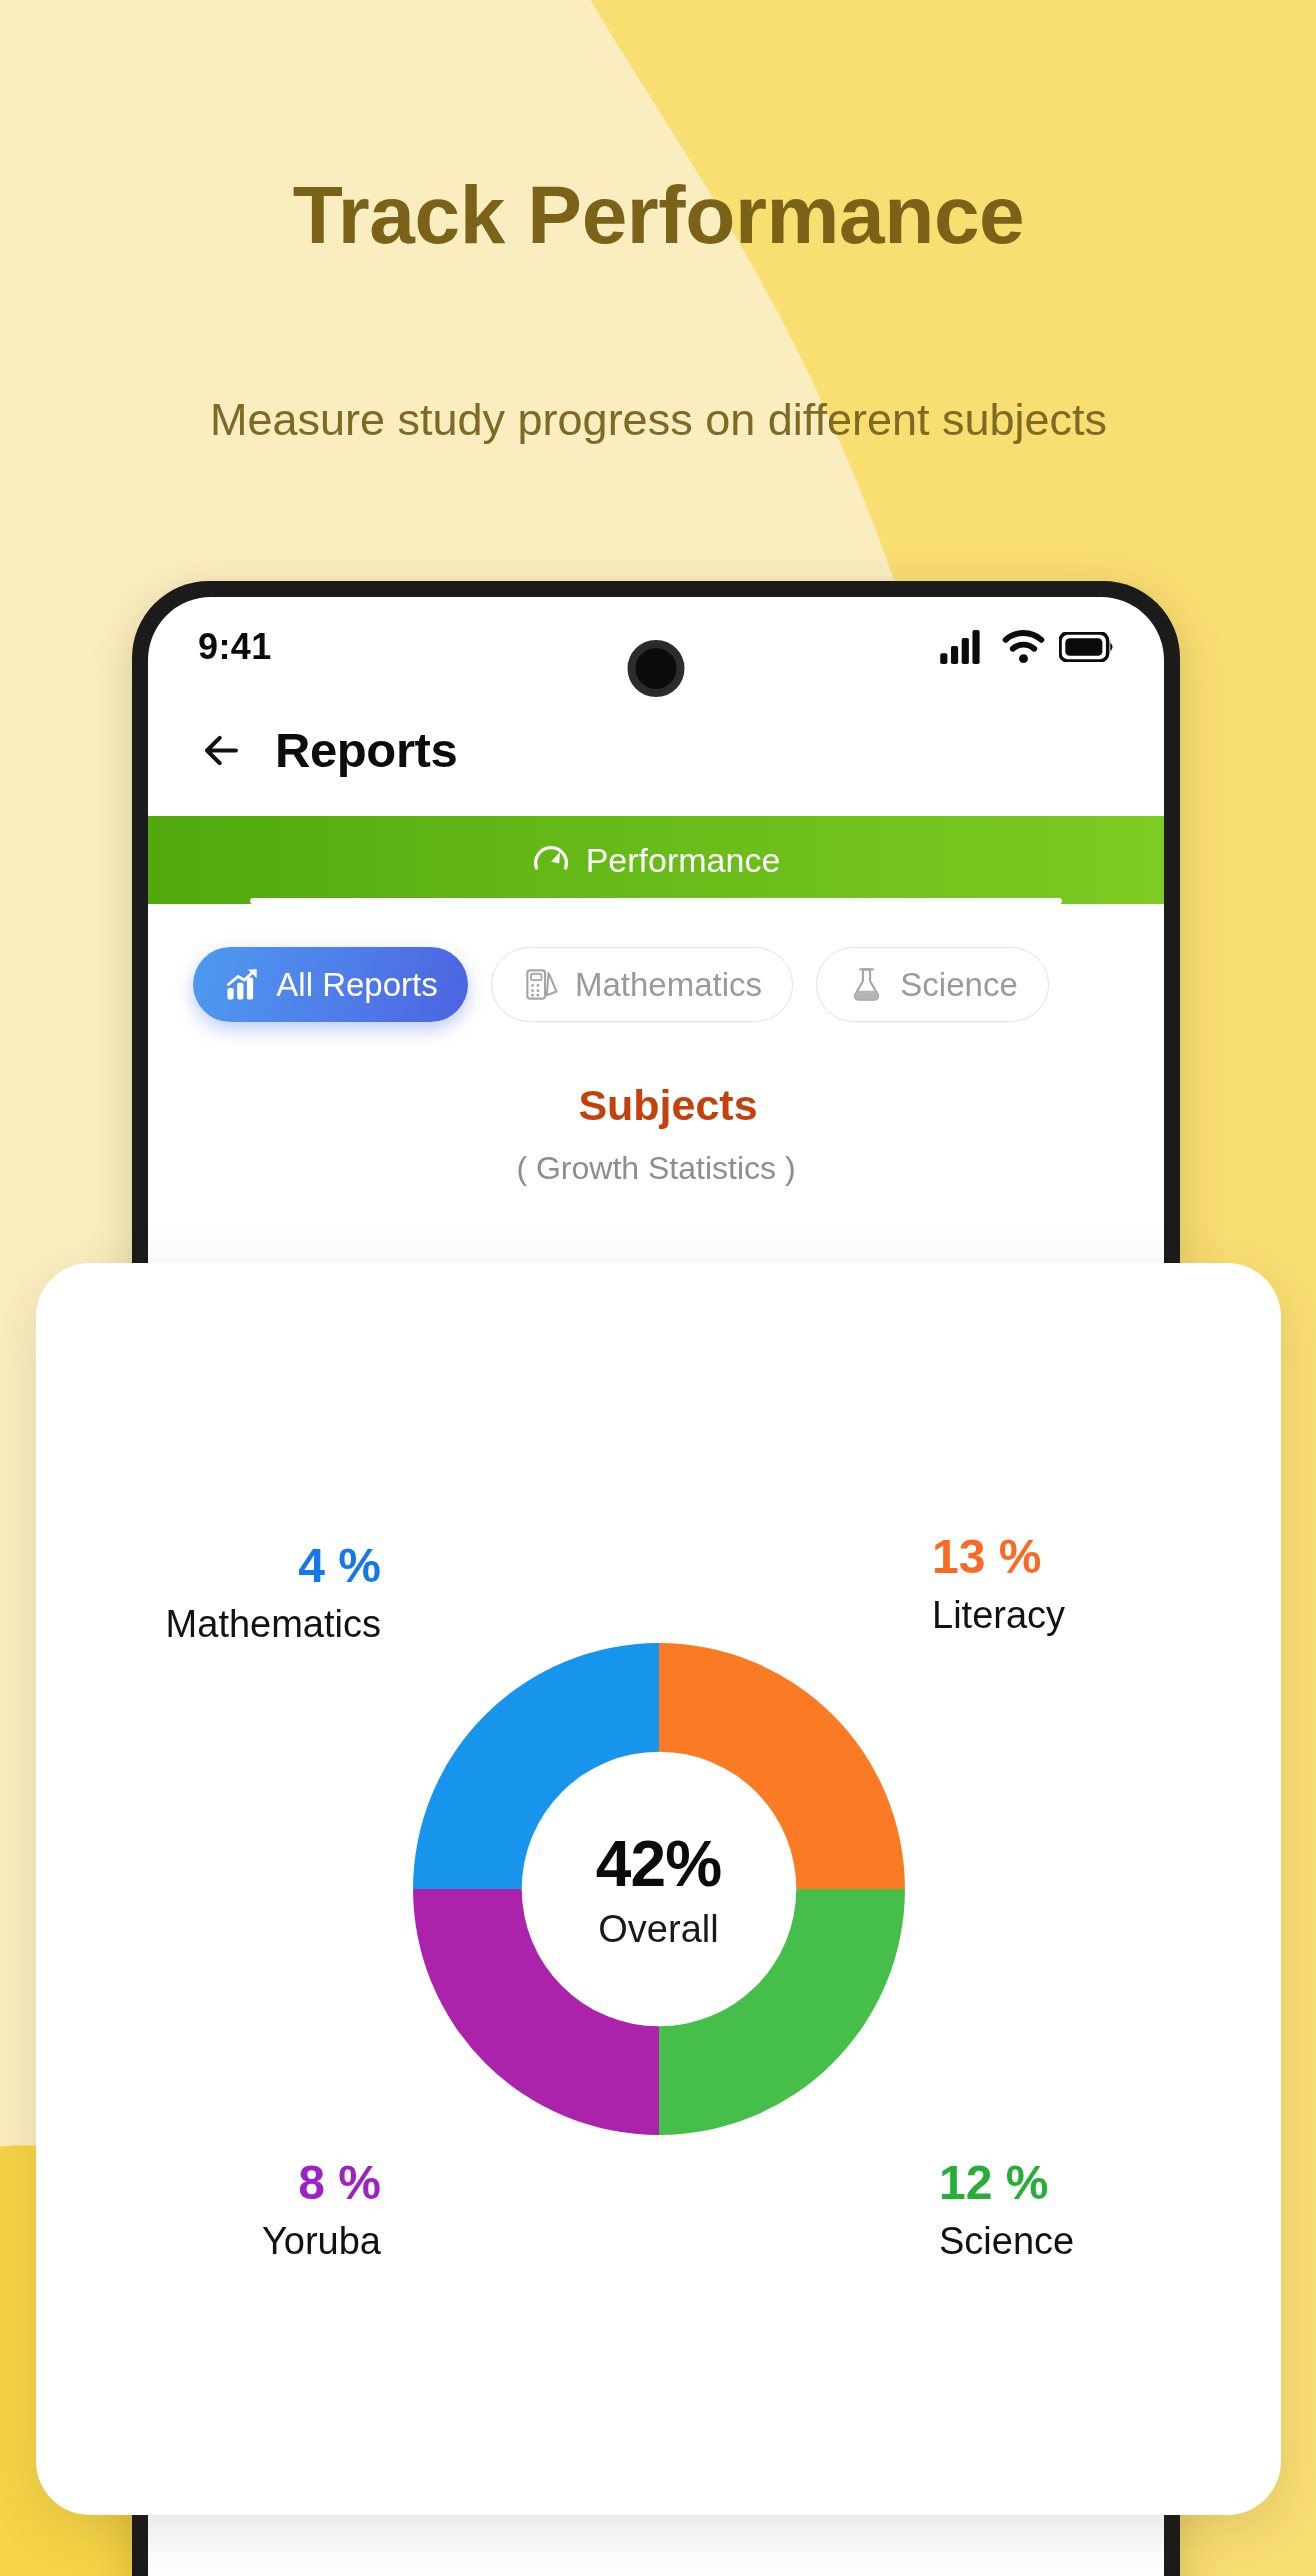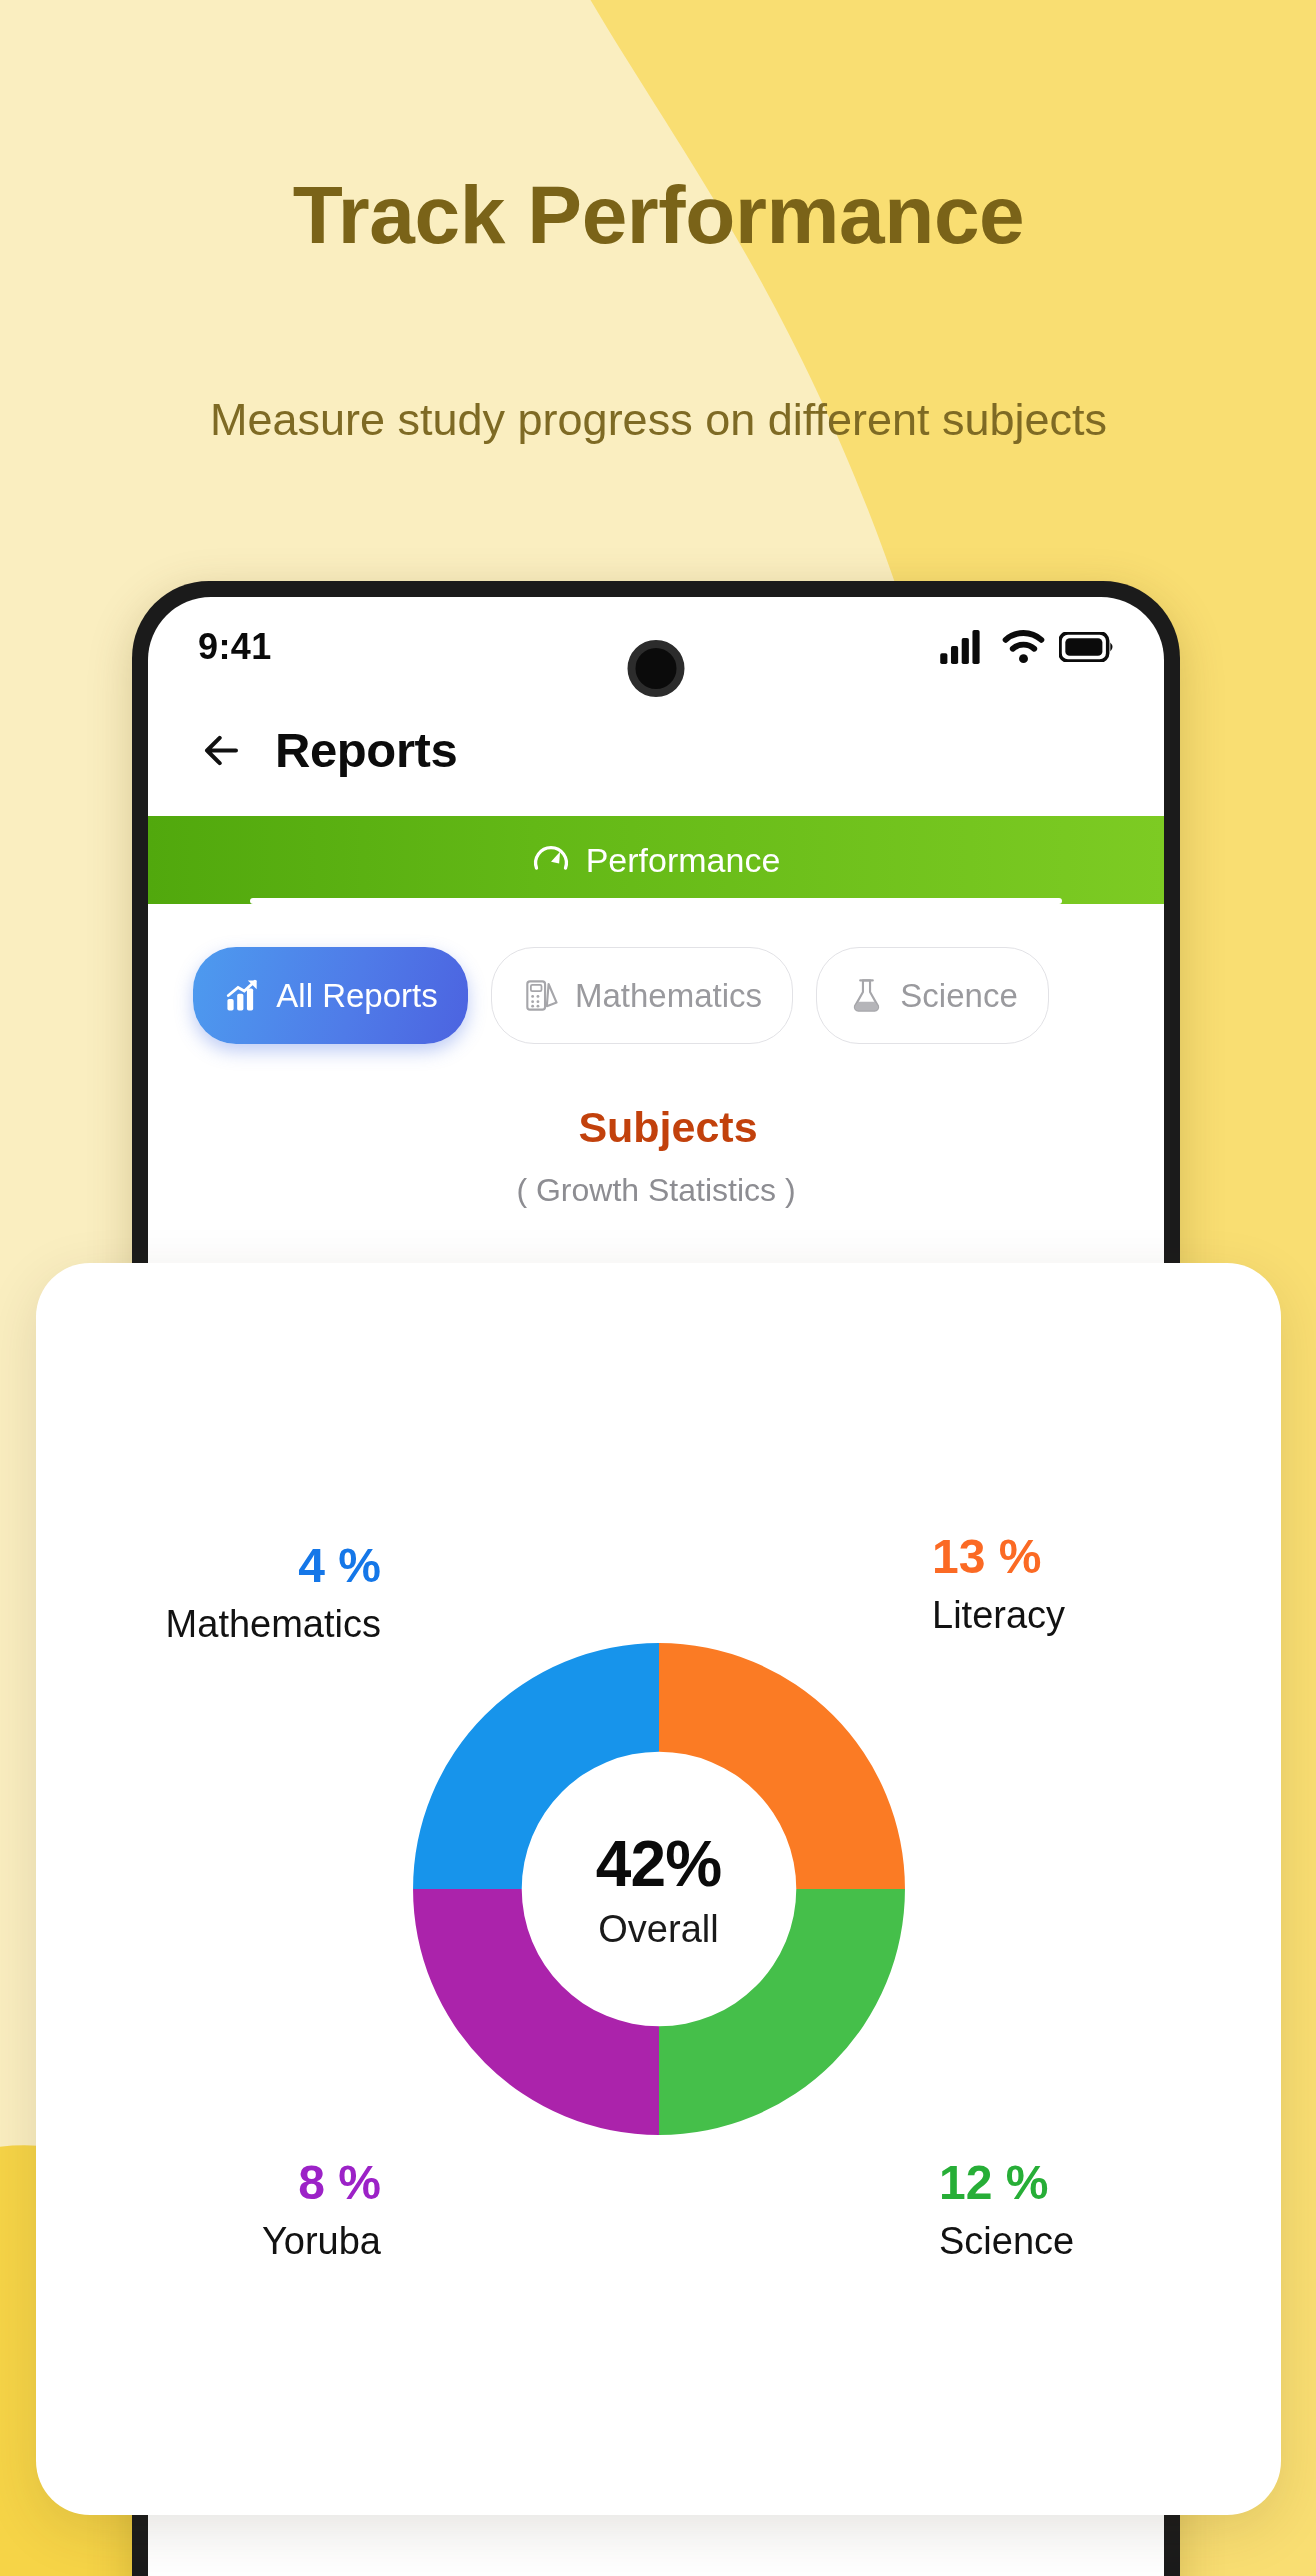--- a/index.html
+++ b/index.html
@@ -118,21 +118,21 @@
   }
   .tab-icon { width: 38px; height: 38px; flex: none; }
 
   
   .chips {
     display: flex; align-items: center; gap: 23px;
     padding: 43px 45px 0 45px;
   }
   .chip {
     display: flex; align-items: center; gap: 14.3px;
-    height: 97px;
+    height: 75px;
     padding: 0 30px;
     border-radius: 43px;
     font-size: 33px;
     white-space: nowrap;
   }
   .chip.primary {
     background: linear-gradient(105deg, #4D9BEF 0%, #4F7BE8 58%, #4C63E0 100%);
     color: #ffffff;
     box-shadow: 0 7.2px 18px rgba(70,110,225,0.35);
   }

